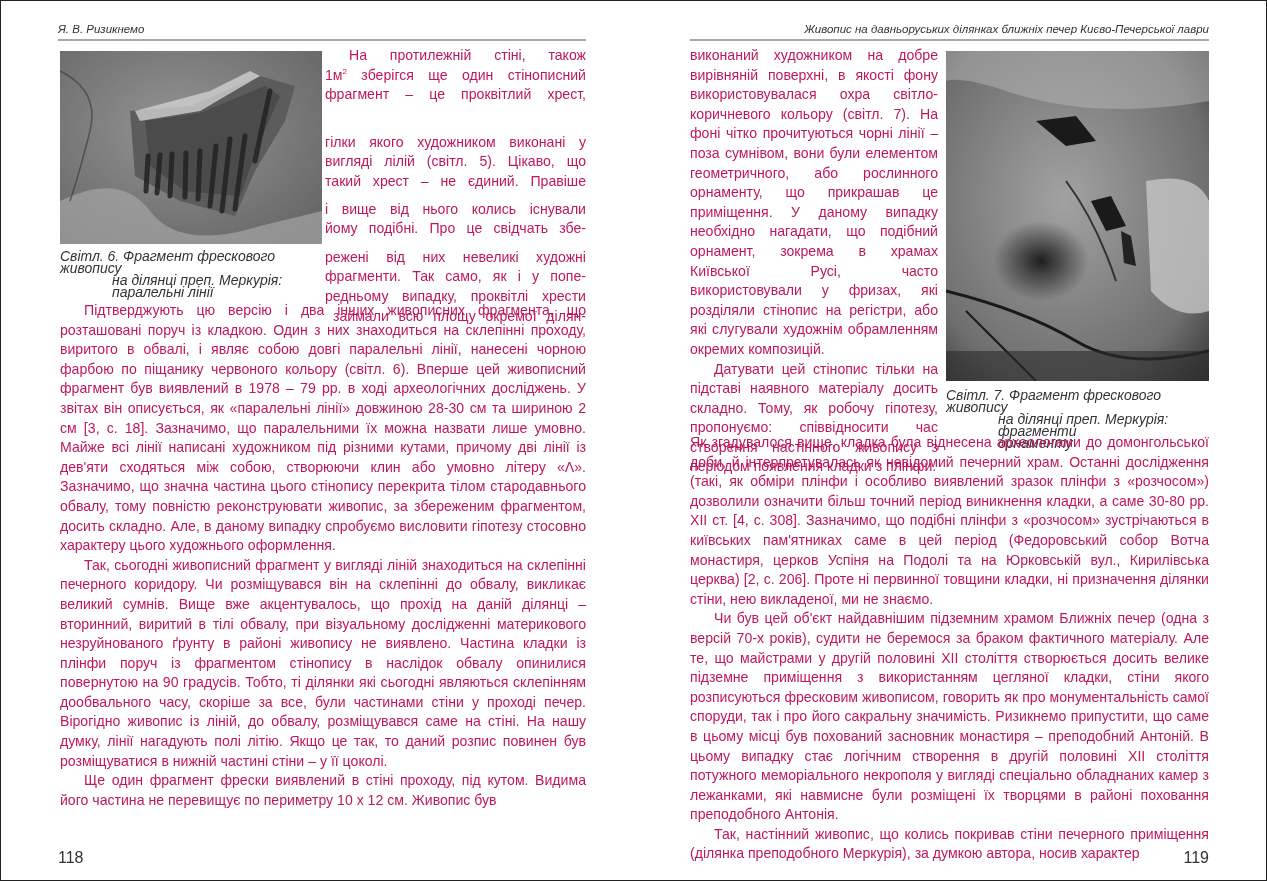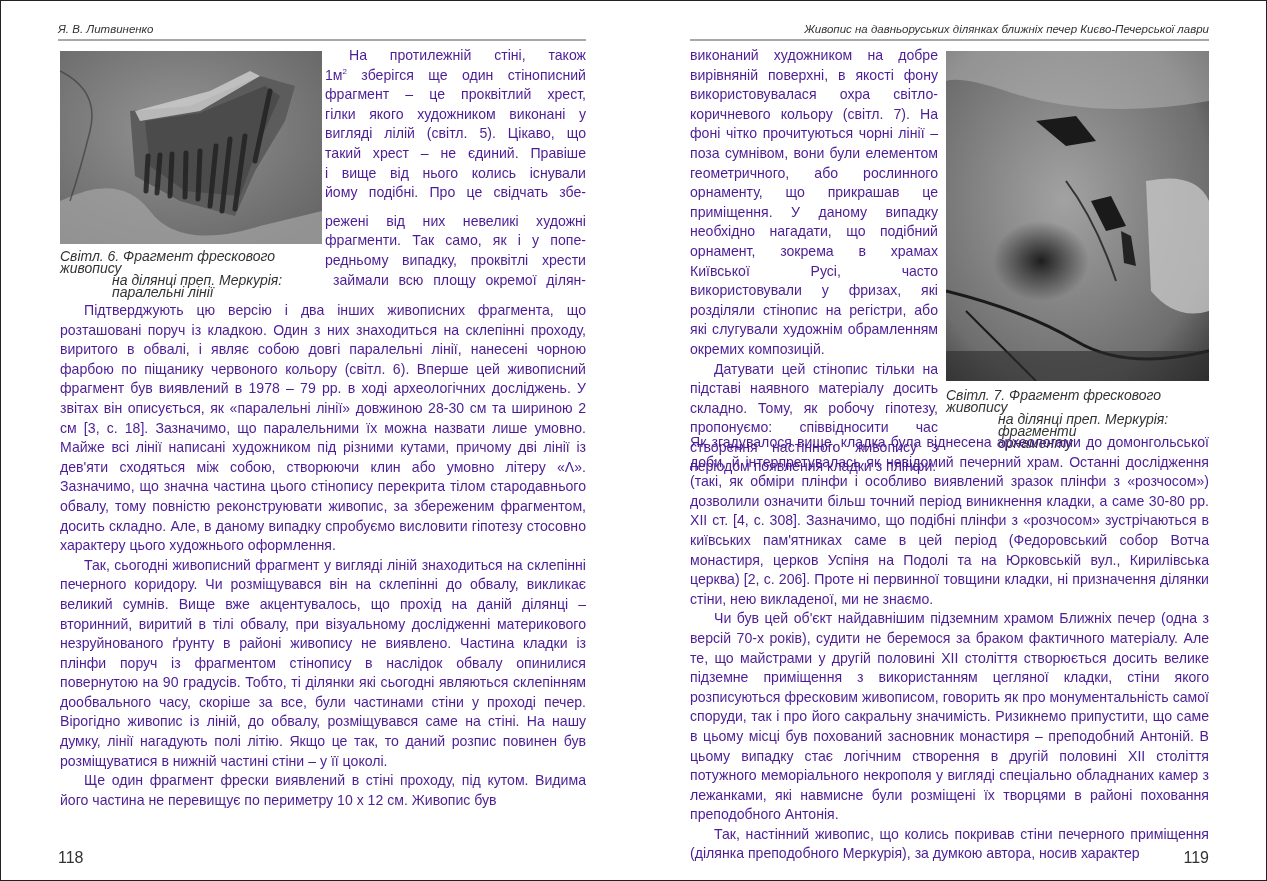--- a/index.html
+++ b/index.html
@@ -6,38 +6,38 @@
   body { width:1267px; height:881px; background:#ffffff; position:relative; overflow:hidden;
          font-family:"Liberation Sans", sans-serif; color:#222; }
   .frame { position:absolute; left:0; top:0; width:1265px; height:879px; border:1px solid #222; }
   .page { position:absolute; top:0; height:881px; }
   .page.left { left:58px; width:528px; }
   .page.right { left:690px; width:519px; }
   .runhead { position:absolute; top:23px; font-style:italic; font-size:11.5px; color:#333; white-space:nowrap; }
   .page.left .runhead { left:0; }
   .page.right .runhead { right:0; }
   .rule { position:absolute; top:39px; left:0; right:0; height:2px; background:#a8a8a8; }
-  .body { position:absolute; font-size:14.1px; line-height:19.6px; text-align:justify; color:#4c1d95; }
+  .body { position:absolute; font-size:14.1px; line-height:19.6px; text-align:justify; color:#be185d; }
   .body p { margin:0; }
   .ind { text-indent:24px; }
   .pagenum { position:absolute; top:849px; font-size:16px; color:#333; }
   .page.left .pagenum { left:0; }
   .page.right .pagenum { right:0; }
   .photo { position:absolute; overflow:hidden; }
   .caption { position:absolute; font-style:italic; font-size:14px; line-height:12px; color:#333; }
   .caption .l2 { display:block; padding-left:52px; }
   sup { font-size:8px; line-height:0; }
 </style>
 </head>
 <body>
 
 <div class="frame"></div>
 
 <div class="page left">
-  <div class="runhead">Я. В. Литвиненко</div>
+  <div class="runhead">Я. В. Ризикнемо</div>
   <div class="rule"></div>
 
   <div class="photo" style="left:2px; top:51px; width:262px; height:193px;">
     <svg width="262" height="193" viewBox="0 0 262 193">
       <defs>
         <radialGradient id="g1" cx="45%" cy="40%" r="75%">
           <stop offset="0" stop-color="#9a9a9a"></stop>
           <stop offset="1" stop-color="#4a4a4a"></stop>
         </radialGradient>
       </defs>
@@ -63,24 +63,24 @@
   </div>
   <div class="caption" style="left:2px; top:250px; width:270px;">
     <span>Світл. 6. Фрагмент фрескового живопису</span>
     <span class="l2">на ділянці преп. Меркурія: паралельні лінії</span>
   </div>
 
   <div class="body" style="left:267px; top:46px; width:261px;">
     <p class="ind" style="text-align:justify; text-align-last:justify;">На протилежній стіні, також</p>
     <p style="text-align-last:justify;"><span>1м</span><sup>2</sup> <span>зберігся ще один стінописний</span></p>
     <p style="text-align-last:justify;">фрагмент – це проквітлий хрест,</p>
-    <p style="text-align-last:justify;">гілки якого художником виконані у</p>
+    <p style="text-align-last:justify;margin-top:28px;">гілки якого художником виконані у</p>
     <p style="text-align-last:justify;">вигляді лілій (світл. 5). Цікаво, що</p>
     <p style="text-align-last:justify;">такий хрест – не єдиний. Правіше</p>
-    <p style="text-align-last:justify;">і вище від нього колись існували</p>
+    <p style="text-align-last:justify;margin-top:8px;">і вище від нього колись існували</p>
     <p style="text-align-last:justify;">йому подібні. Про це свідчать збе-</p>
     <p style="text-align-last:justify;margin-top:9px;">режені від них невеликі художні</p>
     <p style="text-align-last:justify;">фрагменти. Так само, як і у попе-</p>
     <p style="text-align-last:justify;">редньому випадку, проквітлі хрести</p>
     <p style="text-align-last:justify; padding-left:8px;">займали всю площу окремої ділян-</p>
   </div>
 
   <div class="body" style="left:2px; top:301px; width:526px;">
     <p class="ind">Підтверджують цю версію і два інших живописних фрагмента, що розташовані поруч із кладкою. Один з них знаходиться на склепінні проходу, виритого в обвалі, і являє собою довгі паралельні лінії, нанесені чорною фарбою по піщанику червоного кольору (світл. 6). Вперше цей живописний фрагмент був виявлений в 1978 – 79 рр. в ході археологічних досліджень. У звітах він описується, як «паралельні лінії» довжиною 28-30 см та шириною 2 см [3, с. 18]. Зазначимо, що паралельними їх можна назвати лише умовно. Майже всі лінії написані художником під різними кутами, причому дві лінії із дев'яти сходяться між собою, створюючи клин або умовно літеру «Λ». Зазначимо, що значна частина цього стінопису перекрита тілом стародавнього обвалу, тому повністю реконструювати живопис, за збереженим фрагментом, досить складно. Але, в даному випадку спробуємо висловити гіпотезу стосовно характеру цього художнього оформлення.</p>
     <p class="ind">Так, сьогодні живописний фрагмент у вигляді ліній знаходиться на склепінні печерного коридору. Чи розміщувався він на склепінні до обвалу, викликає великий сумнів. Вище вже акцентувалось, що прохід на даній ділянці – вторинний, виритий в тілі обвалу, при візуальному дослідженні материкового незруйнованого ґрунту в районі живопису не виявлено. Частина кладки із плінфи поруч із фрагментом стінопису в наслідок обвалу опинилися повернутою на 90 градусів. Тобто, ті ділянки які сьогодні являються склепінням дообвального часу, скоріше за все, були частинами стіни у проході печер. Вірогідно живопис із ліній, до обвалу, розміщувався саме на стіні. На нашу думку, лінії нагадують полі літію. Якщо це так, то даний розпис повинен був розміщуватися в нижній частині стіни – у її цоколі.</p>

